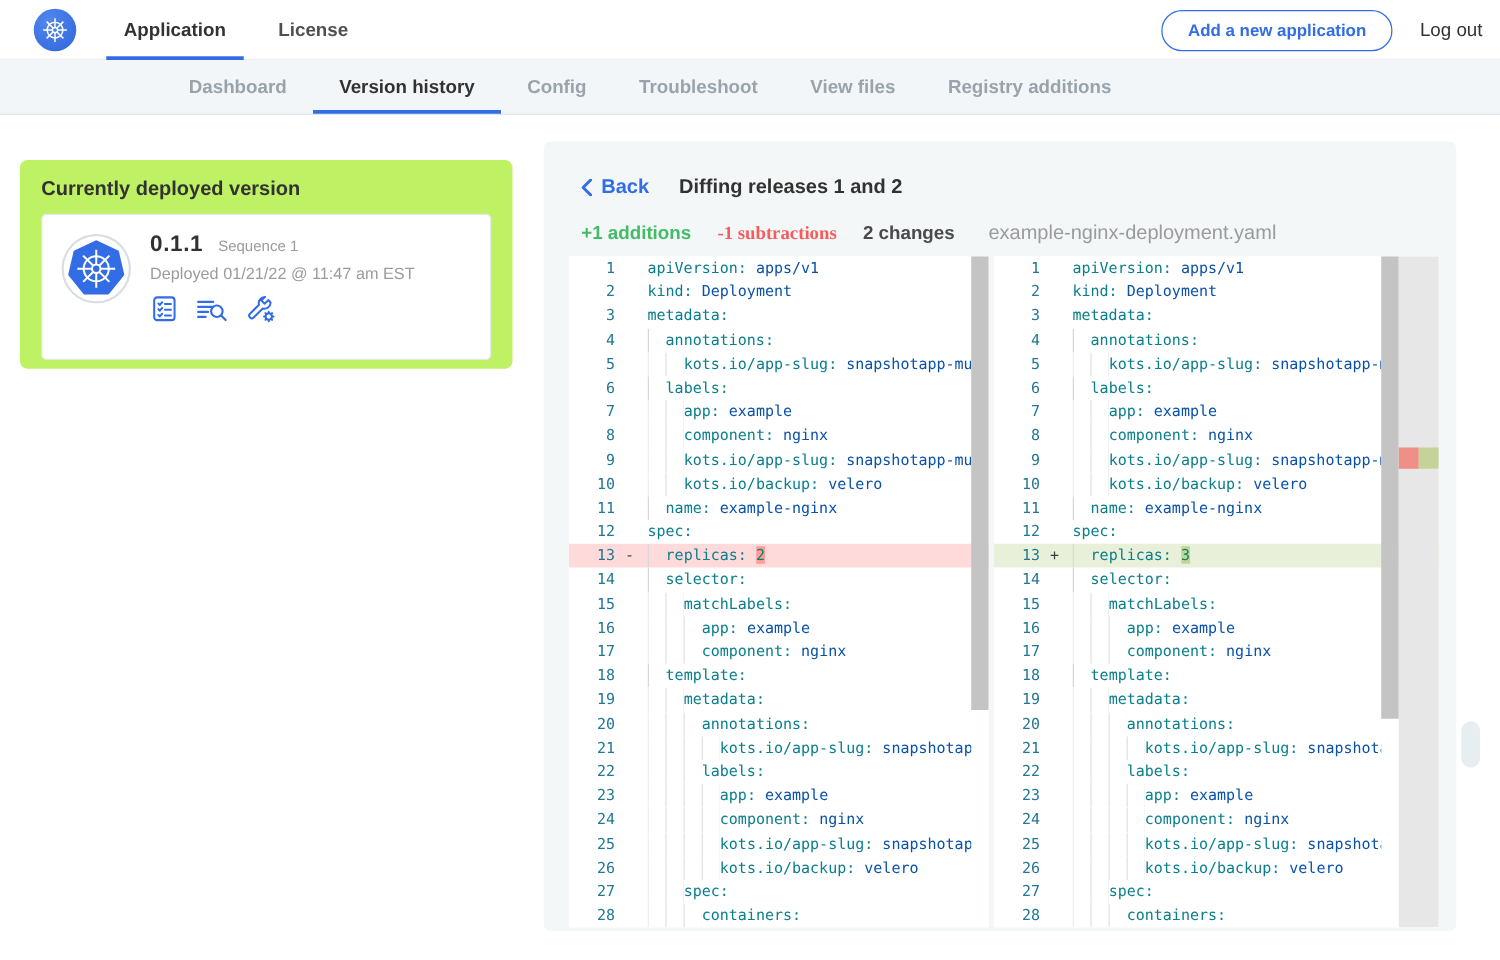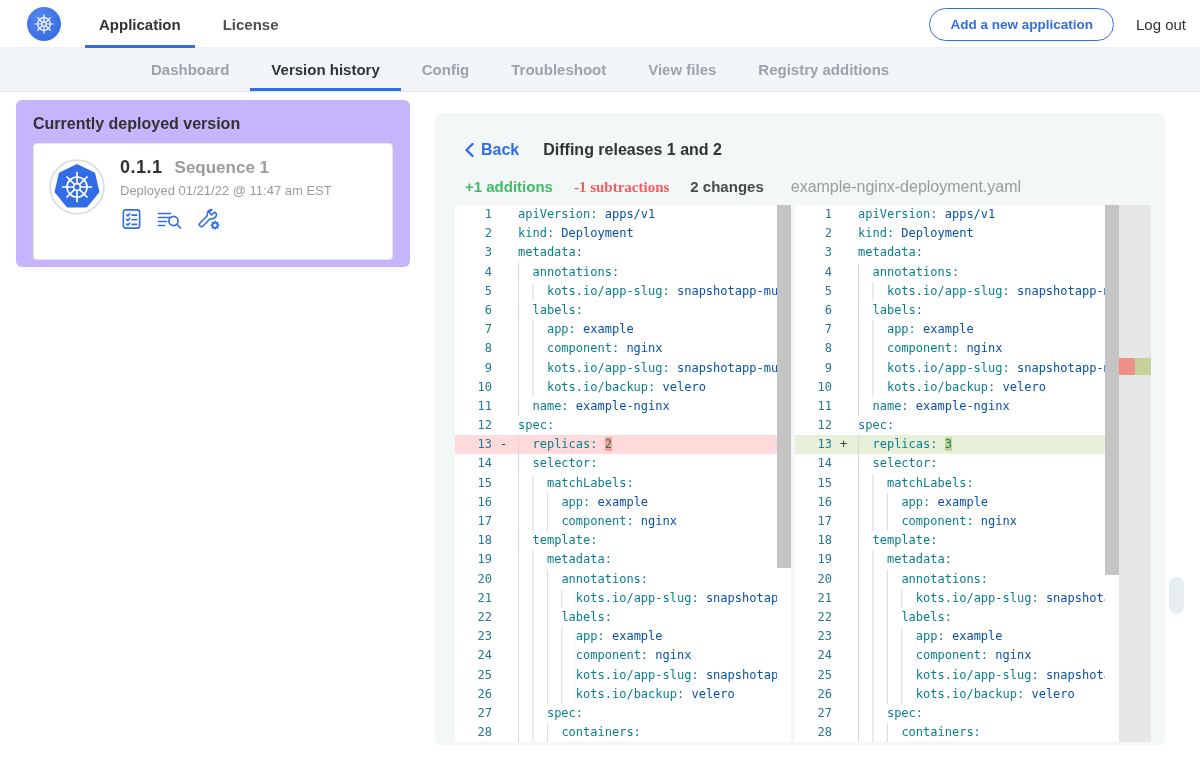--- a/index.html
+++ b/index.html
@@ -22,27 +22,27 @@
               font-size:13.5px; font-weight:700; padding:8px 20px; font-family:inherit; cursor:pointer; }
   .logout { font-size:15px; color:#323232; cursor:pointer; }
 
   
   .subnav { position:absolute; top:48px; left:0; right:0; height:44px; background:#f2f6f8; border-bottom:1px solid #dfe4e8;
             display:flex; padding-left:130px; }
   .subnav-item { display:flex; align-items:center; padding:0 21px; font-size:15px; font-weight:600; color:#9aa3ab; cursor:pointer; }
   .subnav-item.active { color:#323232; font-weight:700; box-shadow:inset 0 -3px 0 var(--accent); }
 
   
-  .card-deployed { position:absolute; left:16px; top:100px; width:394px; height:167px; background:#c4b5fd; border-radius:6px; padding:15px 17px; }
+  .card-deployed { position:absolute; left:16px; top:128px; width:394px; height:167px; background:#bef264; border-radius:6px; padding:15px 17px; }
   .card-deployed h2 { font-size:16px; font-weight:700; color:#323232; margin-bottom:10px; }
   .inner-card { background:#fff; border:1px solid #e3e8ea; border-radius:4px; height:117px; padding:13px 15px; display:flex; gap:15px; }
   .applogo { width:56px; height:56px; flex:none; margin-top:2px; }
   .vrow { display:flex; align-items:baseline; gap:12px; }
   .vnum { font-size:18px; font-weight:700; color:#323232; letter-spacing:.5px; }
-  .vseq { font-size:17px; color:#9b9b9b;font-weight:bold; }
+  .vseq { font-size:12px; color:#9b9b9b; }
   .vdate { font-size:13px; color:#9b9b9b; margin-top:5px; }
   .vicons { display:flex; align-items:center; gap:13px; margin-top:9px; }
   .vicons svg { cursor:pointer; }
 
   
   .card-diff { position:absolute; left:435px; top:113px; width:730px; height:632px; background:#f3f7f8; border-radius:6px; }
   .diff-head { position:absolute; left:30px; top:28px; display:flex; align-items:center; }
   .back-link { display:flex; align-items:center; gap:7px; color:var(--accent); font-size:16px; font-weight:700; cursor:pointer; }
   .diff-title { margin-left:24px; font-size:16px; font-weight:700; color:#323232; }
   .diff-stats { position:absolute; left:30px; top:65px; display:flex; align-items:baseline; gap:21px; font-size:15px; font-weight:700; }

